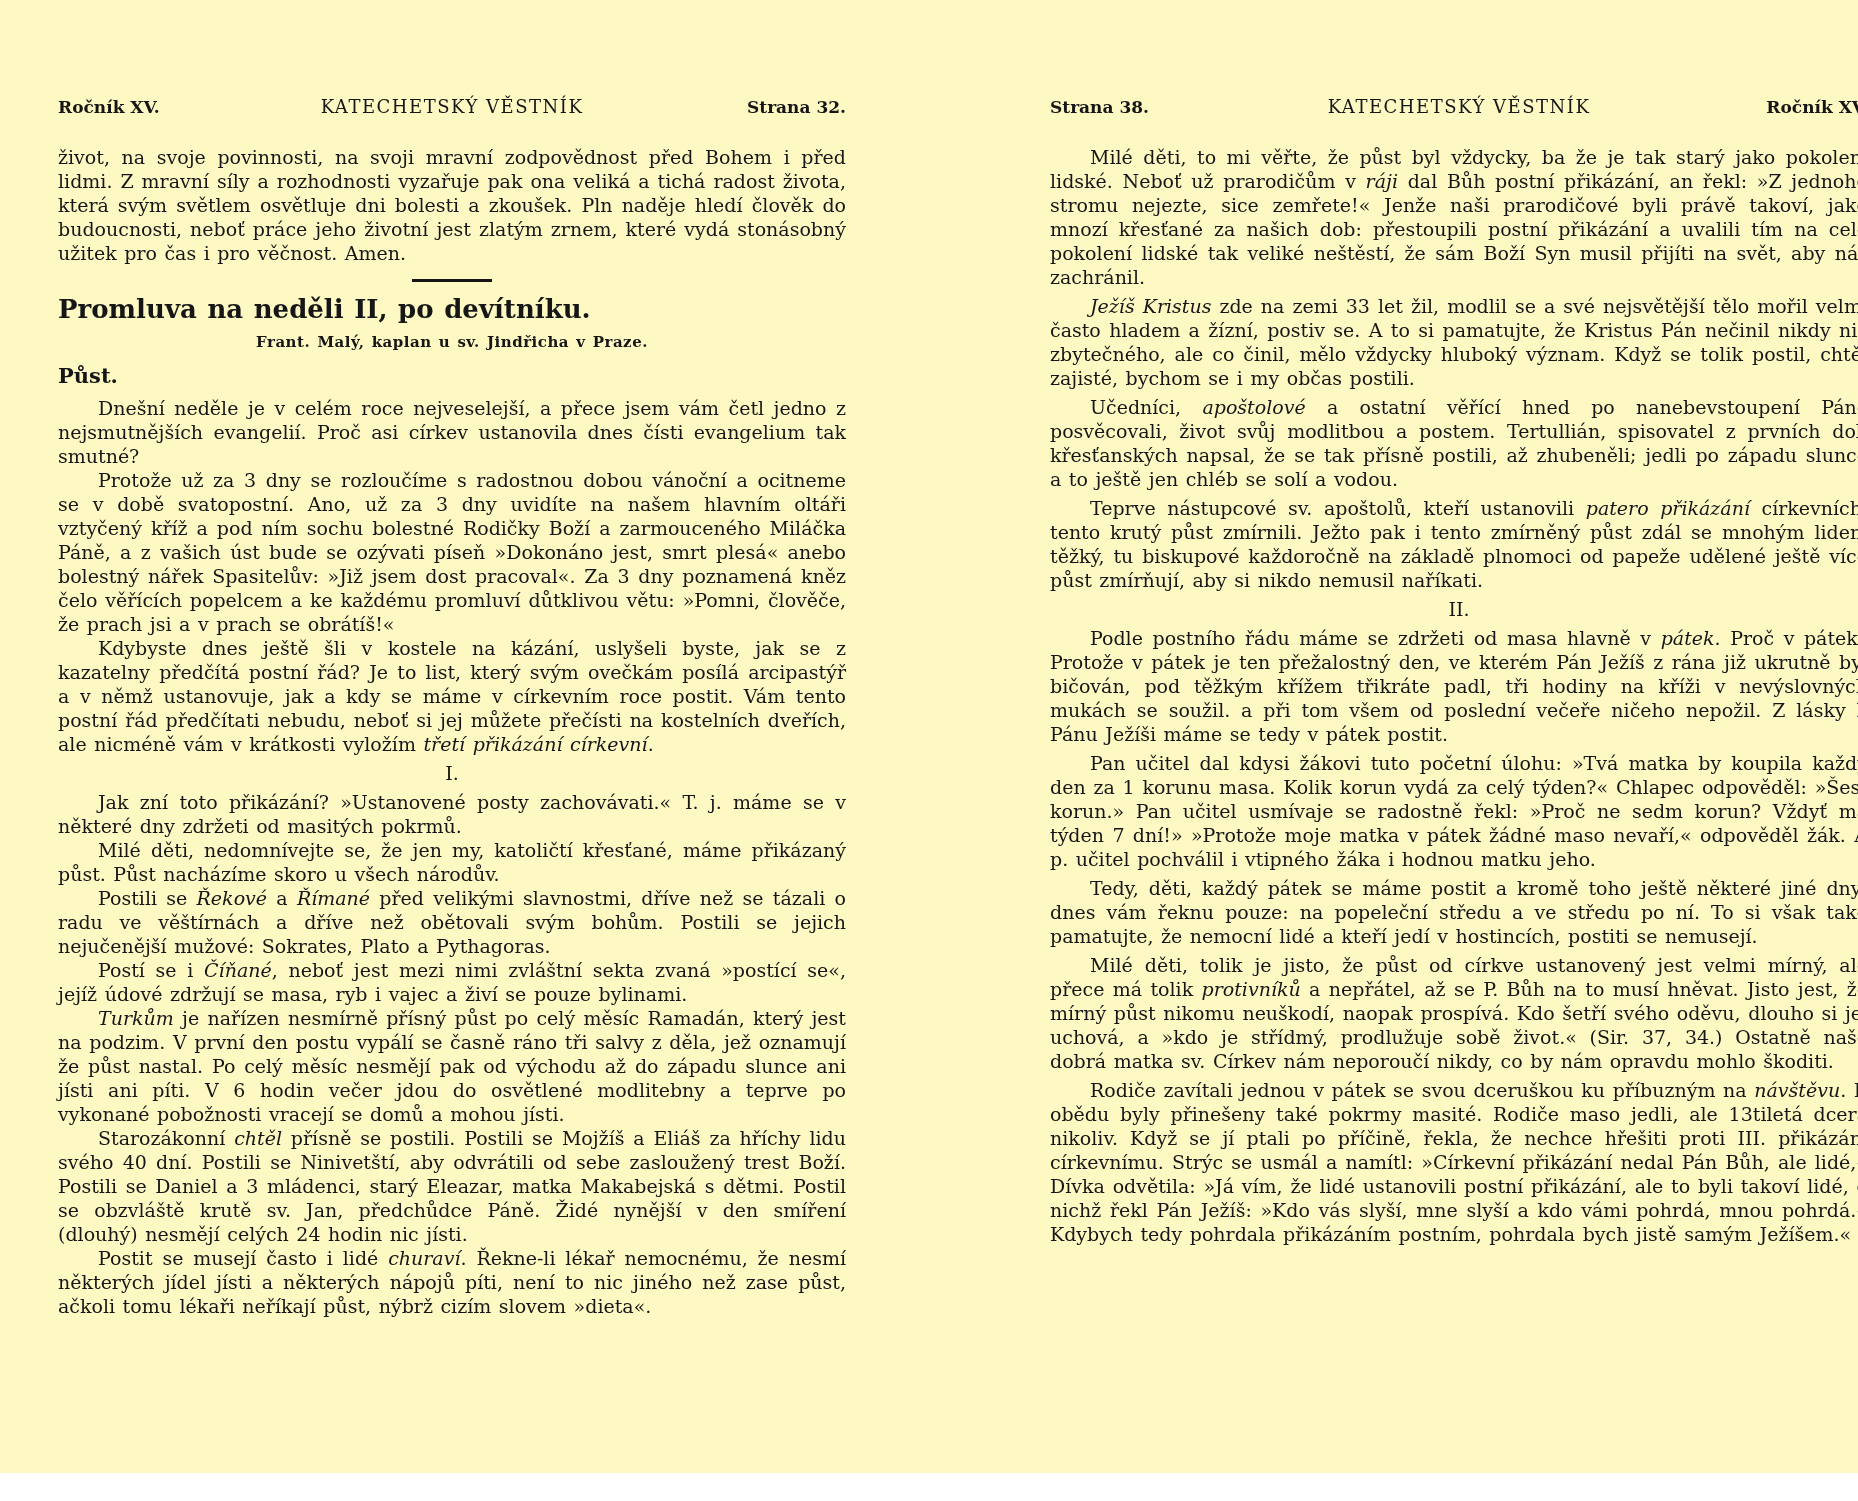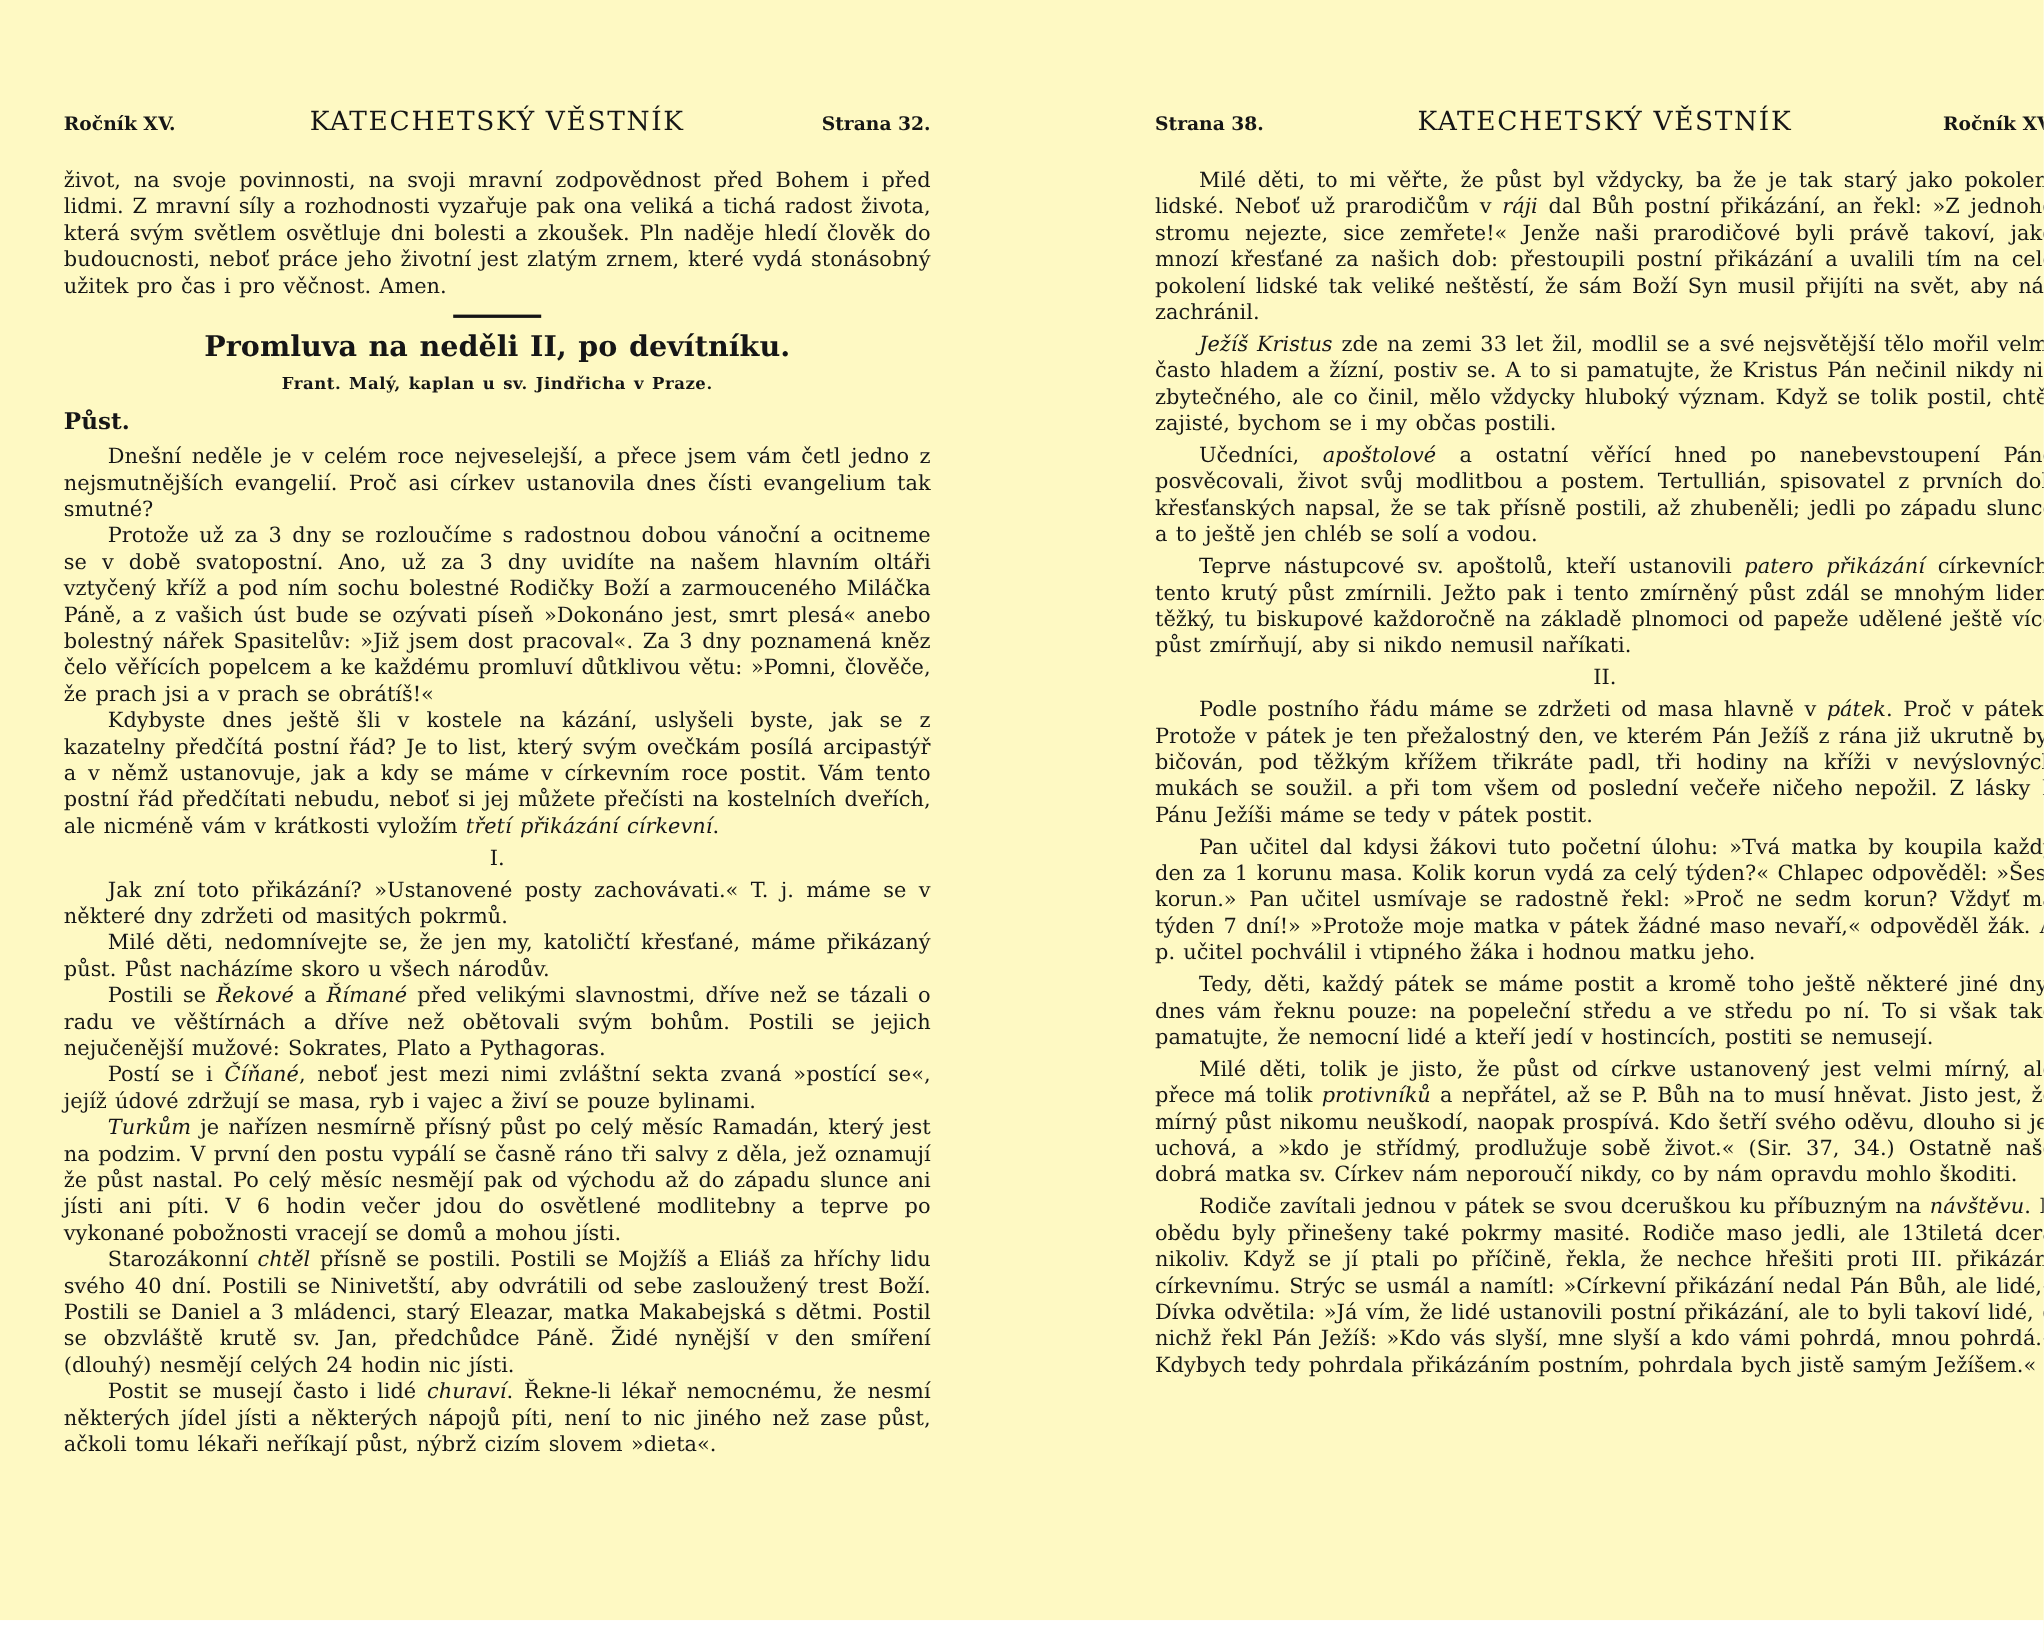--- a/index.html
+++ b/index.html
@@ -21,21 +21,21 @@
     align-items: baseline;
     font-size: 17px;
     margin-bottom: 28px;
   }
   .ph-side   { flex: 1; font-weight: bold; white-space: nowrap; }
   .ph-left   { text-align: left; }
   .ph-right  { text-align: right; }
   .ph-center {
     flex: 2;
     text-align: center;
-    font-size: 24px;
+    font-size: 18px;
     letter-spacing: 1.5px;
     font-weight: normal;
     white-space: nowrap;
   }
 
   .body {
     font-size: 19px;
     line-height: 24px;
     text-align: justify;
     word-spacing: 1.5px;
@@ -47,21 +47,20 @@
   .divider {
     width: 80px;
     border: 0;
     border-top: 3px solid #151515;
     margin: 14px auto 12px auto;
   }
   .art-title {
     font-size: 26px;
     line-height: 30px;
     font-weight: bold;
-    text-align: center;
     margin: 8px 0 6px 0;
   }
   .art-byline {
     font-size: 15px;
     font-weight: bold;
     text-align: center;
     letter-spacing: 0.5px;
     margin: 0 0 10px 0;
   }
   .art-heading {

